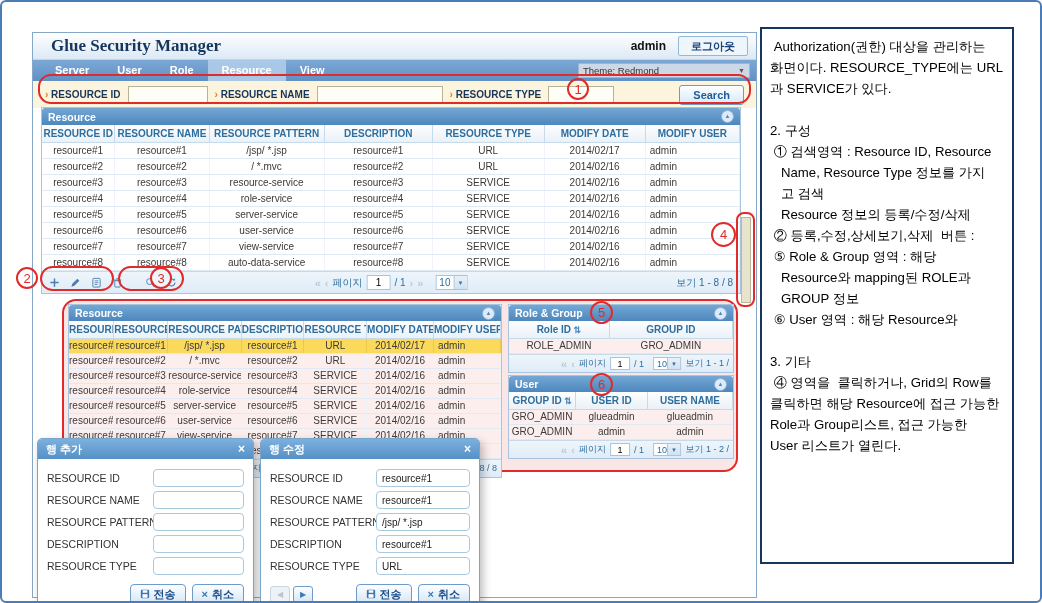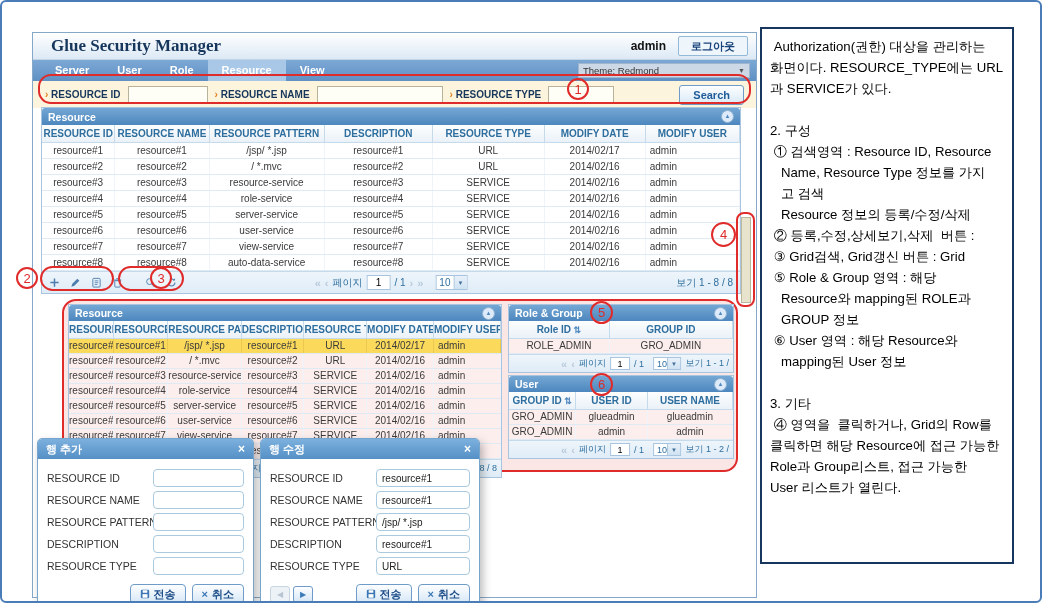--- a/index.html
+++ b/index.html
@@ -554,26 +554,24 @@
       <div class="ann-line"> Authorization(권한) 대상을 관리하는</div>
       <div class="ann-line">화면이다. RESOURCE_TYPE에는 URL</div>
       <div class="ann-line">과 SERVICE가 있다.</div>
       <div class="ann-line"></div>
       <div class="ann-line">2. 구성</div>
       <div class="ann-line"> ① 검색영역 : Resource ID, Resource</div>
       <div class="ann-line">   Name, Resource Type 정보를 가지</div>
       <div class="ann-line">   고 검색</div>
       <div class="ann-line">   Resource 정보의 등록/수정/삭제</div>
       <div class="ann-line"> ② 등록,수정,상세보기,삭제  버튼 :</div>
-      <div class="ann-line"> ③ Grid검색, Grid갱신 버튼 : Grid</div>
       <div class="ann-line"> ⑤ Role &amp; Group 영역 : 해당</div>
       <div class="ann-line">   Resource와 mapping된 ROLE과</div>
       <div class="ann-line">   GROUP 정보</div>
       <div class="ann-line"> ⑥ User 영역 : 해당 Resource와</div>
-      <div class="ann-line">   mapping된 User 정보</div>
       <div class="ann-line"></div>
       <div class="ann-line">3. 기타</div>
       <div class="ann-line"> ④ 영역을  클릭하거나, Grid의 Row를</div>
       <div class="ann-line">클릭하면 해당 Resource에 접근 가능한</div>
       <div class="ann-line">Role과 Group리스트, 접근 가능한</div>
       <div class="ann-line">User 리스트가 열린다.</div>
     </div>
 
 </div>
 

